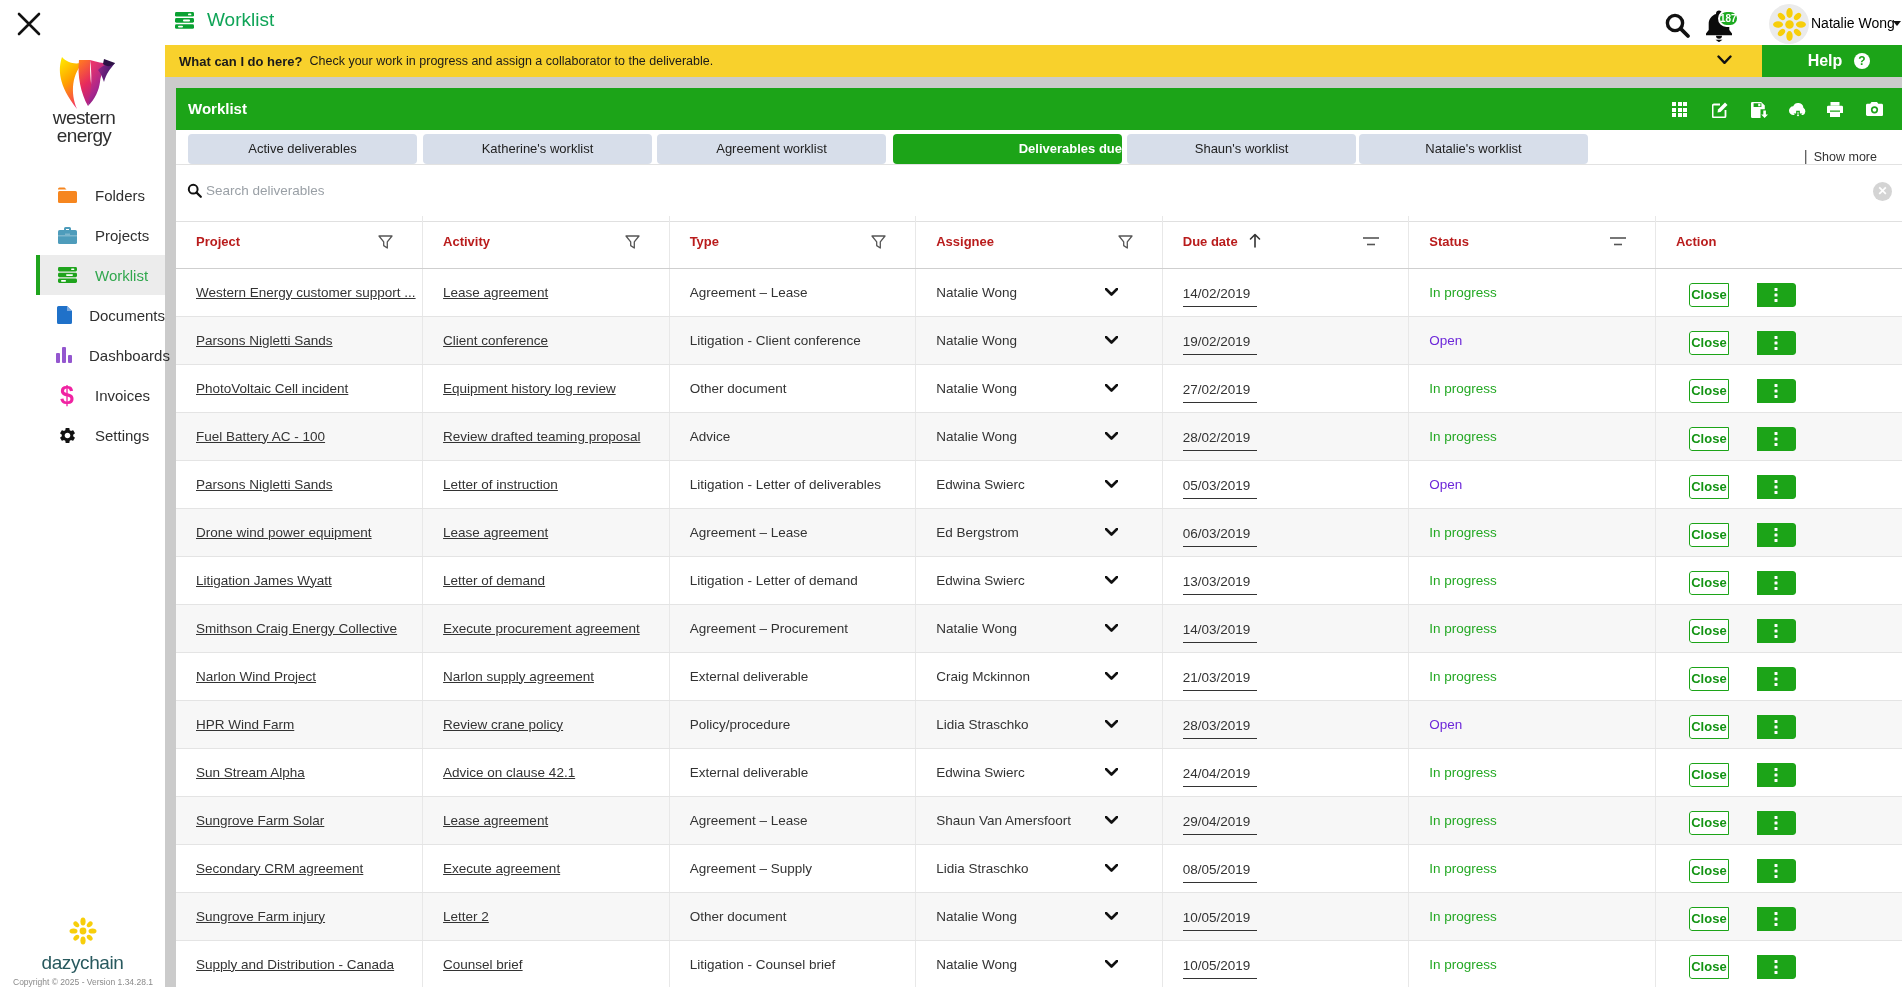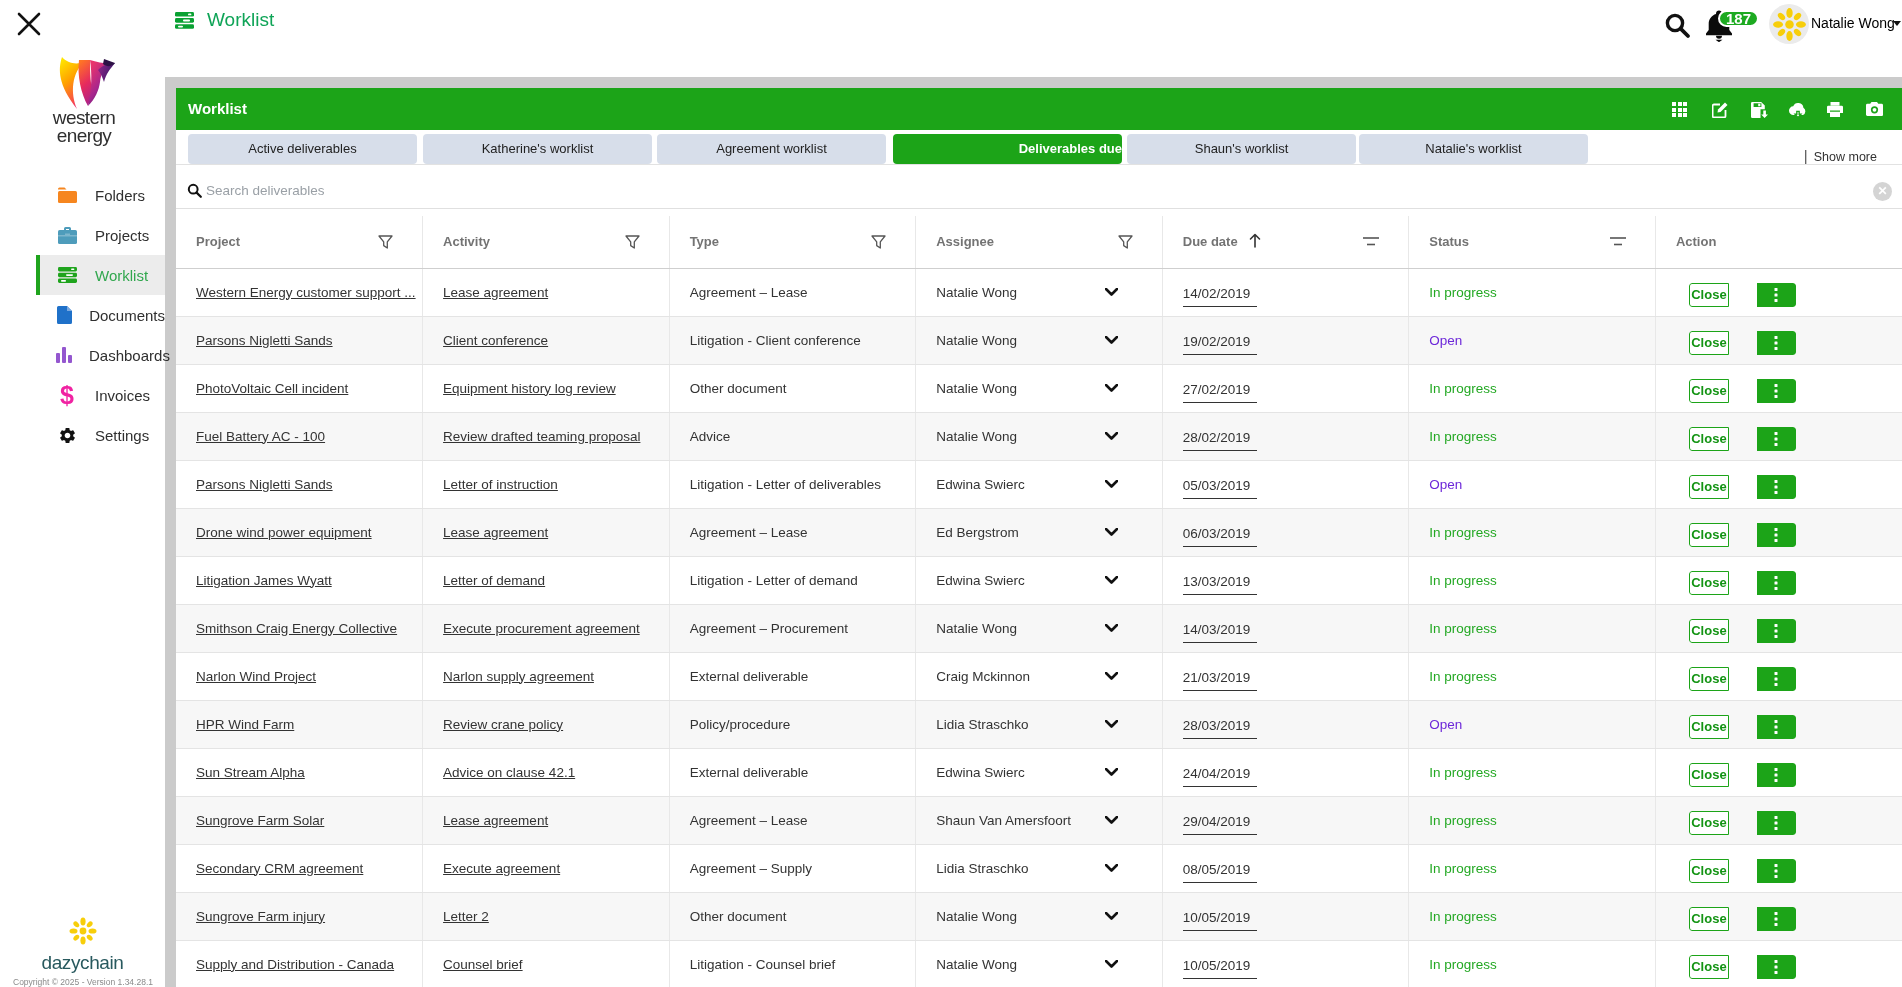--- a/index.html
+++ b/index.html
@@ -22,21 +22,21 @@
 #dazytext { font-size:19px; color:#28595e; margin-top:3px; letter-spacing:-0.4px; }
 #copyr { position:absolute; left:13px; top:977px; font-size:8.5px; color:#8a8a8a; white-space:nowrap; }
 
 #main { position:absolute; left:165px; top:0; width:1737px; height:987px; }
 #topbar { position:absolute; left:0; top:0; width:1737px; height:45px; background:#fff; }
 #title { position:absolute; left:10px; top:9px; display:flex; align-items:center; }
 #title span { color:#0fa457; font-size:19px; margin-left:13px; }
 #sIcon { position:absolute; left:1499px; top:12px; }
 #bellwrap { position:absolute; left:1539px; top:9px; }
 #badge { position:absolute; left:1553px; top:10px; background:#1daa21; border:2px solid #fff;
-  border-radius:9px; color:#fff; font-size:15px; font-weight:bold; padding:0 6px; height:17px;
+  border-radius:9px; color:#fff; font-size:10px; font-weight:bold; padding:0 0; height:17px;
   line-height:13px; z-index:2;}
 #avatar { position:absolute; left:1604px; top:4px; width:40px; height:40px; border-radius:50%;
   background:#ebebeb; display:flex; align-items:center; justify-content:center; }
 #uname { position:absolute; left:1646px; top:15px; font-size:14px; color:#000; }
 #ucaret { position:absolute; left:1728px; top:21px; width:0; height:0;
   border-left:4px solid transparent; border-right:4px solid transparent; border-top:5px solid #111; }
 
 #banner { position:absolute; left:0; top:45px; width:1737px; height:32px; background:#f8d12c;
   display:flex; align-items:center; }
 #banner b { font-size:13px; color:#1a1a1a; margin-left:14px; }
@@ -52,31 +52,31 @@
 #gbar .gt { position:absolute; left:12px; top:0; line-height:42px; color:#fff; font-weight:bold; font-size:15px; }
 .gic { position:absolute; top:14px; }
 
 #tabs { position:absolute; left:0; top:42px; width:1726px; height:35px; border-bottom:1px solid #e2e2e2; }
 .tab { position:absolute; top:4px; height:30px; width:229px; background:#d7deea; border-radius:4px;
   text-align:center; line-height:30px; font-size:13px; color:#222; }
 .tab.act { background:#1ca418; color:#fff; font-weight:bold;text-align:right; }
 #showmore { position:absolute; right:25px; top:10px; font-size:12.5px; color:#333;margin-top:7px; }
 #showmore .pipe { color:#555; font-size:15px; margin-right:6px; }
 
-#search { position:absolute; left:0; top:78px; width:1726px; height:43px; border-bottom:1px solid #e0e0e0; }
+#search { position:absolute; left:0; top:78px; width:1726px; height:56px; border-bottom:1px solid #e0e0e0; }
 #search .ph { position:absolute; left:30px; top:17px; font-size:13.5px; color:#9aa0a6; }
 #clearx { position:absolute; right:10px; top:16px; width:19px; height:19px; border-radius:50%;
   background:#d4d4d4; color:#fff; text-align:center; line-height:19px; font-size:12px; font-weight:bold; }
 
 table { position:absolute; left:0; top:128px; width:1726px; border-collapse:collapse; table-layout:fixed; }
 th, td { width:246.5px; border-right:1px solid #e8e8e8; padding-left:20px; text-align:left;
   font-weight:normal; overflow:hidden; white-space:nowrap; }
 th:last-child, td:last-child { border-right:none; }
 thead tr { height:52px; }
-thead th { border-bottom:1px solid #cfcfcf; font-weight:bold; font-size:13px; color:#737373; position:relative;margin-left:26px; }
+thead th { border-bottom:1px solid #cfcfcf; font-weight:bold; font-size:13px; color:#b91c1c; position:relative;margin-left:26px; }
 tbody tr { height:48px;padding-left:33px; }
 tbody tr:nth-child(even) { background:#f7f7f7; }
 tbody td { border-bottom:1px solid #e4e4e4; font-size:13.5px; color:#333; position:relative; }
 td a { color:#333; text-decoration:underline; }
 .fic { position:absolute; right:29px; top:19px; }
 .lic { position:absolute; right:29px; top:21px; }
 .sortic { position:absolute; left:85px; top:17px; }
 .chev { position:absolute; right:44px; top:19px; }
 .datef { display:inline-block; border-bottom:1px solid #333; padding:3px 0 5px 0; width:74px;
   font-size:13.5px; margin-top:6px;}
@@ -246,20 +246,34 @@
           <ellipse cx="7.2" cy="7.2" rx="3.6" ry="2.4" transform="rotate(45 7.2 7.2)"></ellipse>
           <ellipse cx="20.8" cy="7.2" rx="3.6" ry="2.4" transform="rotate(-45 20.8 7.2)"></ellipse>
           <ellipse cx="7.2" cy="20.8" rx="3.6" ry="2.4" transform="rotate(-45 7.2 20.8)"></ellipse>
           <ellipse cx="20.8" cy="20.8" rx="3.6" ry="2.4" transform="rotate(45 20.8 20.8)"></ellipse>
         </g>
       </svg>
     </div>
     <div id="uname">Natalie Wong</div>
     <div id="ucaret"></div>
   </div>
+  <div id="banner">
+    <b>What can I do here?</b>
+      <span class="btxt">Check your work in progress and assign a collaborator to the deliverable.</span>
+    <svg id="bchev" width="15" height="10" viewBox="0 0 15 10">
+        <path d="M1.5 1.5 L7.5 7.8 L13.5 1.5" fill="none" stroke="#111" stroke-width="2.4" stroke-linecap="round" stroke-linejoin="round"></path>
+      </svg>
+    <div id="helpbtn">
+        <b>Help</b>
+      <svg width="16" height="16" viewBox="0 0 16 16">
+          <circle cx="8" cy="8" r="8" fill="#fff"></circle>
+          <text x="8" y="12" text-anchor="middle" font-size="12" font-weight="bold" fill="#1ca418" font-family="Liberation Sans">?</text>
+        </svg>
+    </div>
+  </div>
   <div id="content">
     <div id="card">
       <div id="gbar">
         <span class="gt">Worklist</span>
         <svg class="gic" style="left:1496px" width="15" height="15" viewBox="0 0 15 15" shape-rendering="crispEdges">
             <g fill="#fff">
               <rect x="0" y="0" width="4" height="4"></rect>
               <rect x="5.5" y="0" width="4" height="4"></rect>
               <rect x="11" y="0" width="4" height="4"></rect>
               <rect x="0" y="5.5" width="4" height="4"></rect>

